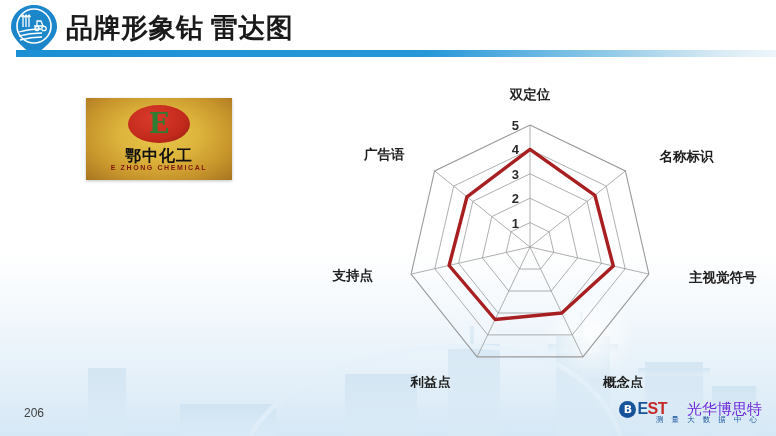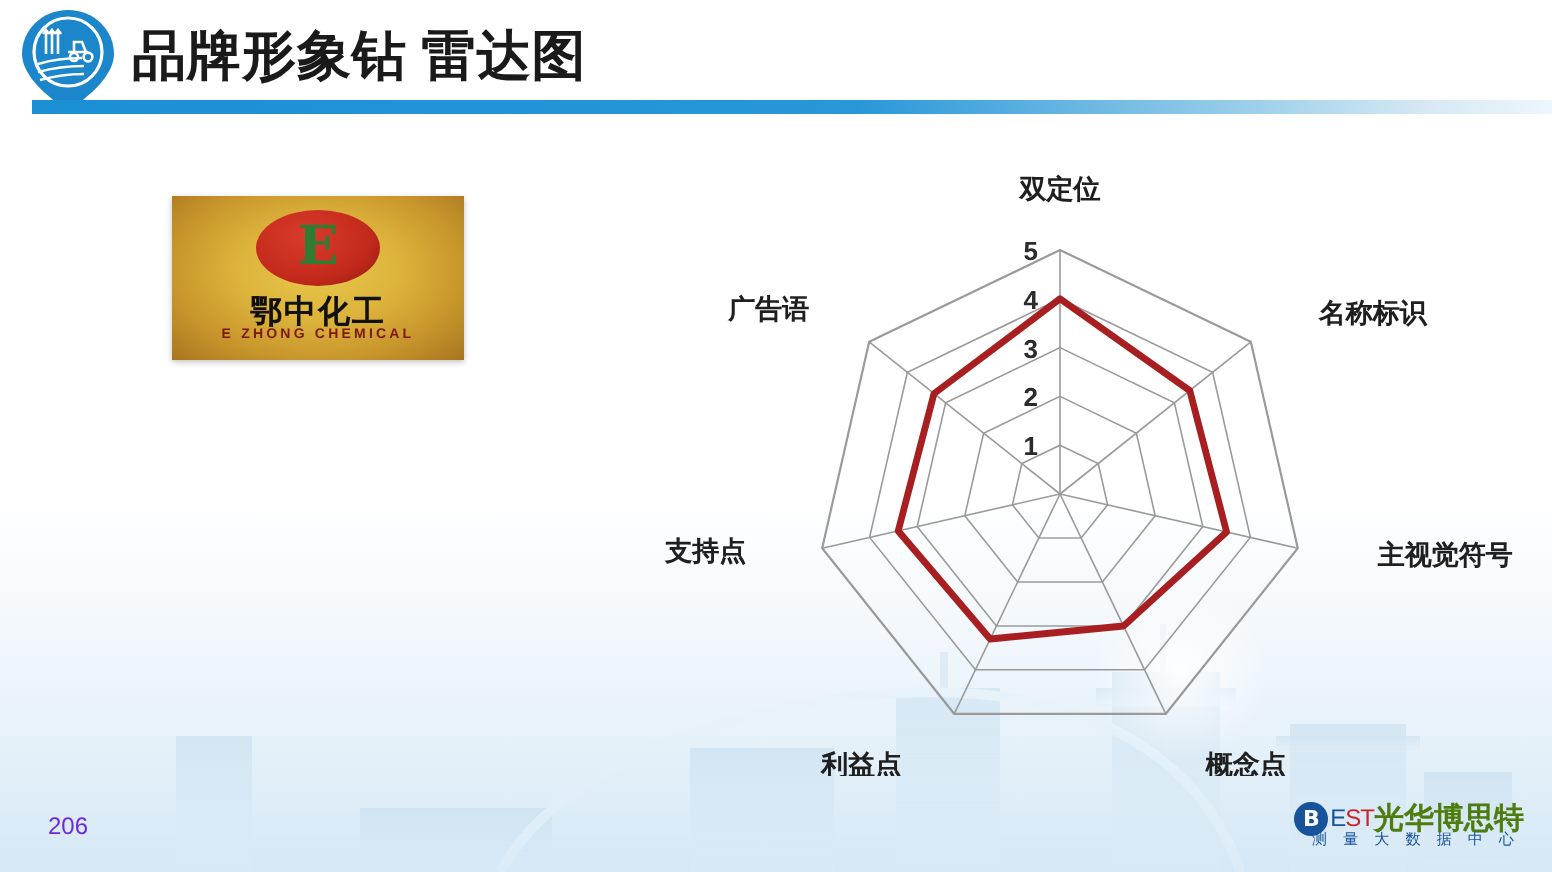--- a/index.html
+++ b/index.html
@@ -67,31 +67,31 @@
     font-size:12.5px;color:#3f3f3f;line-height:22px;text-align:justify;
   }
 
   
   .radar{position:absolute;left:330px;top:78px;width:440px;height:310px;}
   .radar svg{display:block;}
   .axis-num{font-size:13px;font-weight:bold;fill:#2b2b2b;font-family:"Liberation Sans",sans-serif;}
   .axis-lbl{font-size:13.5px;font-weight:bold;fill:#1f1f1f;font-family:"Liberation Sans",sans-serif;}
 
   
-  .page-no{position:absolute;left:24px;bottom:16px;font-size:12px;color:#6d28d9;}
+  .page-no{position:absolute;left:24px;bottom:16px;font-size:12px;color:#404040;}
   .foot-logo{position:absolute;right:14px;bottom:12px;height:30px;display:flex;align-items:center;}
   .fl-mark{
     width:17px;height:17px;border-radius:50%;
     background:#17539b;color:#fff;font-size:11px;font-weight:bold;
     display:flex;align-items:center;justify-content:center;margin-right:1px;
     font-family:"DejaVu Sans",sans-serif;
   }
-  .fl-best{font-size:12px;font-weight:normal;color:#17539b;letter-spacing:-.5px;}
+  .fl-best{font-size:16px;font-weight:bold;color:#17539b;letter-spacing:-.5px;}
   .fl-st{color:#c62828;}
-  .fl-cn{font-size:15px;font-weight:bold;color:#4d7c0f;margin-left:0;letter-spacing:0px;}
+  .fl-cn{font-size:15px;font-weight:normal;color:#6d28d9;margin-left:20px;letter-spacing:0px;}
   .fl-sub{
     position:absolute;right:2px;bottom:-1px;
     font-size:7.5px;color:#17539b;letter-spacing:3px;white-space:nowrap;
   }
 </style>
 </head>
 <body>
 
 <div class="slide">
 

